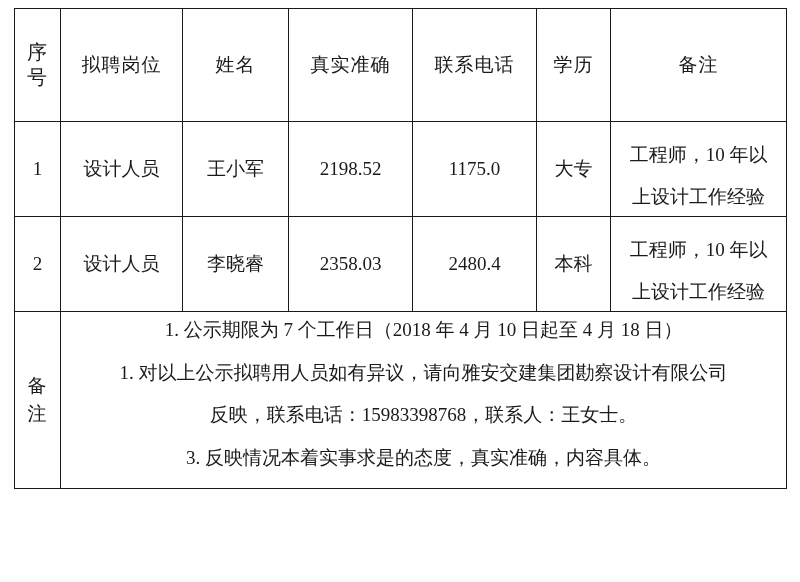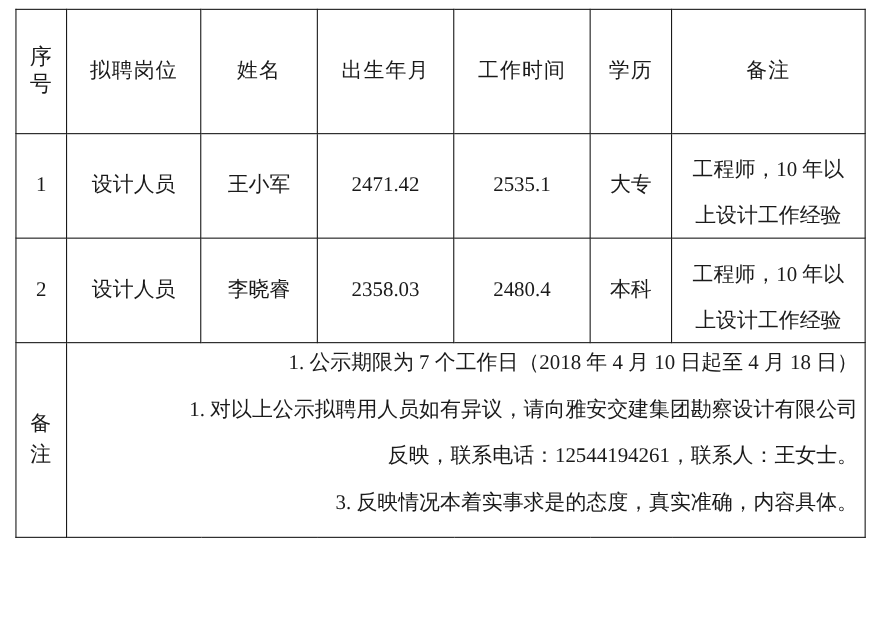--- a/index.html
+++ b/index.html
@@ -77,21 +77,20 @@
   }
   td.notes-label span { display: block; }
   td.notes-body {
     text-align: left;
     padding: 10px 10px 10px 12px;
     font-size: 19px;
     line-height: 1.5;
   }
   td.notes-body p {
     margin: 0 0 14px 0;
-    text-align: right;
   }
   td.notes-body p:last-child {
     margin-bottom: 12px;
   }
   .note-indent {
     display: block;
     margin-top: 14px;
   }
 </style>
 </head>
@@ -109,32 +108,32 @@
       <col class="c-remark">
     </colgroup>
     <tbody>
       <tr class="hdr">
         <td class="seq-head">
           <span>序</span>
           <span>号</span>
         </td>
         <td>拟聘岗位</td>
         <td>姓名</td>
-        <td>出生年月</td>
-        <td>工作时间</td>
+        <td>真实准确</td>
+        <td>联系电话</td>
         <td>学历</td>
         <td>备注</td>
       </tr>
 
       <tr class="data">
         <td>1</td>
         <td>设计人员</td>
         <td>王小军</td>
-        <td>2471.42</td>
-        <td>2535.1</td>
+        <td>2198.52</td>
+        <td>1175.0</td>
         <td>大专</td>
         <td class="remark-cell">
           <span class="note-indent">工程师，10 年以</span>
           <span class="note-indent">上设计工作经验</span>
         </td>
       </tr>
 
       <tr class="data">
         <td>2</td>
         <td>设计人员</td>
@@ -150,20 +149,20 @@
 
       <tr>
         <td class="notes-label">
           <span>备</span>
           <span>注</span>
         </td>
         <td class="notes-body" colspan="6">
           <p>1. 公示期限为 7 个工作日（2018 年 4 月 10 日起至 4 月 18 日）</p>
           <p>
             <span class="note-indent">1. 对以上公示拟聘用人员如有异议，请向雅安交建集团勘察设计有限公司</span>
-            <span class="note-indent">反映，联系电话：12544194261，联系人：王女士。</span>
+            <span class="note-indent">反映，联系电话：15983398768，联系人：王女士。</span>
           </p>
           <p>3. 反映情况本着实事求是的态度，真实准确，内容具体。</p>
         </td>
       </tr>
     </tbody>
   </table>
 </div>
 
 </body></html>

